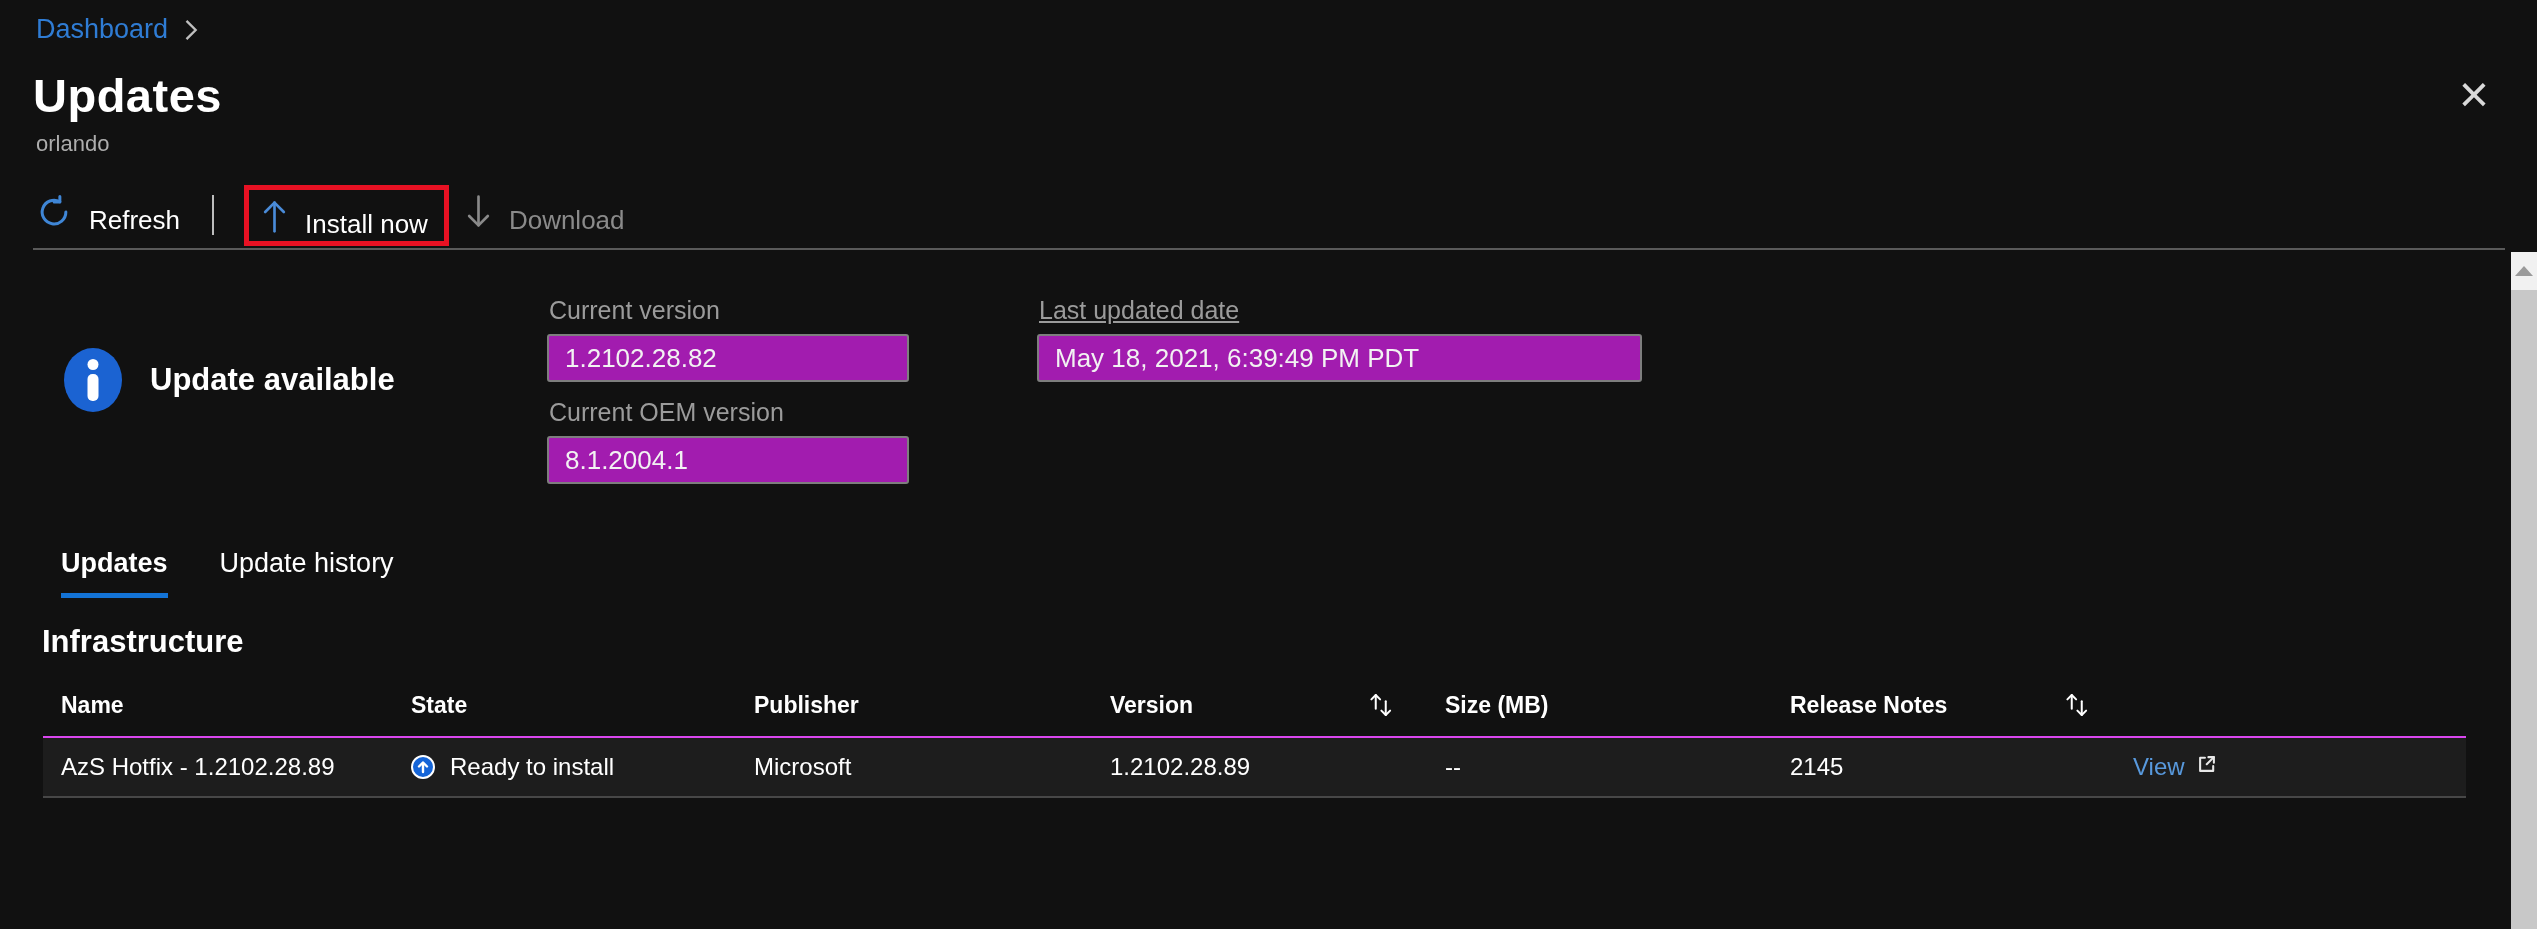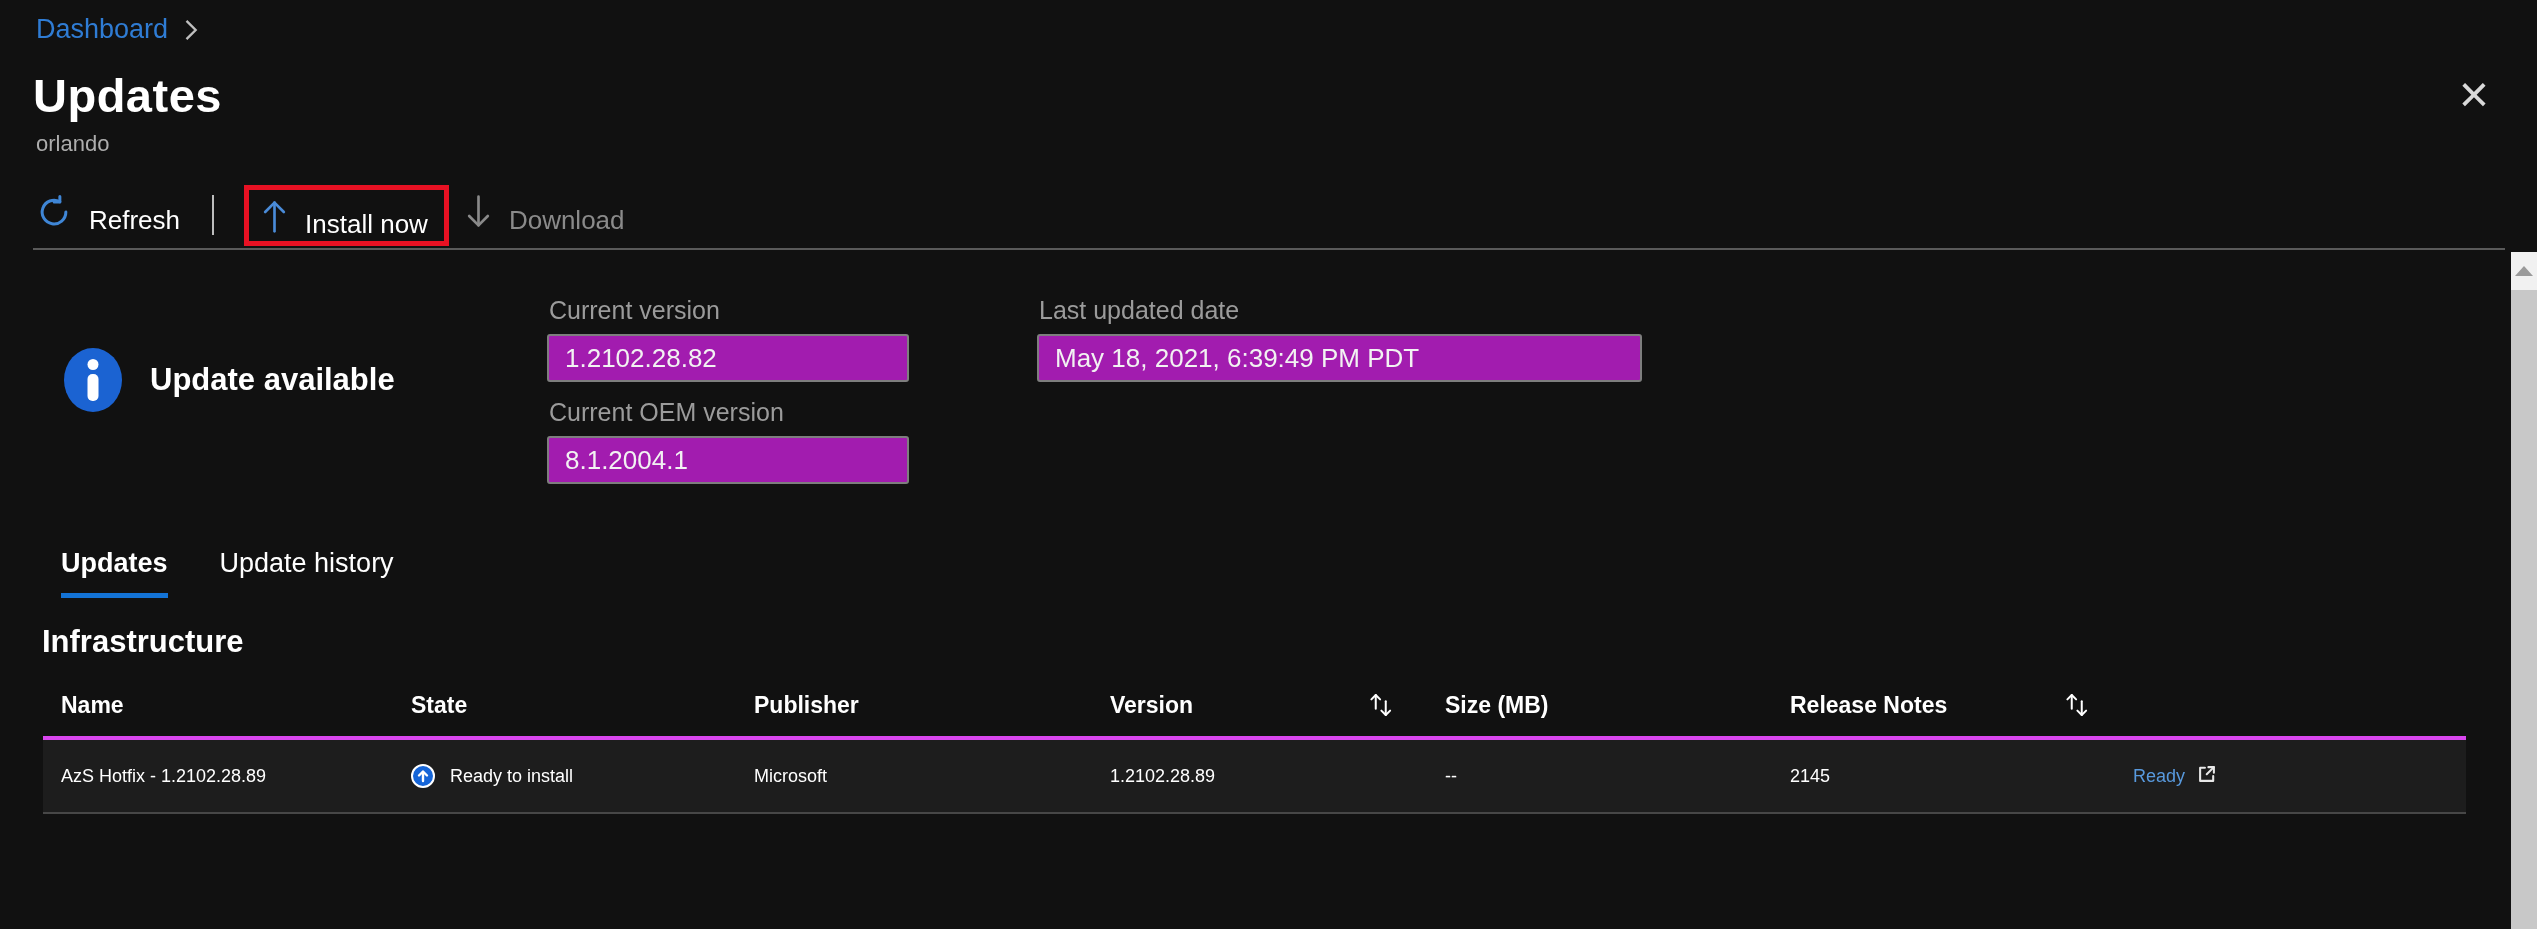--- a/index.html
+++ b/index.html
@@ -92,21 +92,21 @@
     border: 2px solid #7e7e7e; border-radius: 3px;
     background: #a21caf;
     font-size: 26px; color: #f2f2f2;
     display: flex; align-items: center; padding-left: 16px;
     cursor: text;
   }
   #lbl-current-version { left: 549px; top: 296px; }
   #inp-current-version { left: 547px; top: 334px; width: 362px; }
   #lbl-oem-version     { left: 549px; top: 398px; }
   #inp-oem-version     { left: 547px; top: 436px; width: 362px; }
-  #lbl-last-updated    { left: 1039px; top: 296px; }
+  #lbl-last-updated    { left: 1039px; top: 296px; text-decoration: underline; }
   #inp-last-updated    { left: 1037px; top: 334px; width: 605px; }
 
   
   .tabs {
     position: absolute; left: 61px; top: 548px;
     display: flex; gap: 52px;
   }
   .tab {
     font-size: 27px; color: #ffffff; cursor: pointer;
     padding-bottom: 14px; border-bottom: 5px solid transparent;
@@ -126,25 +126,25 @@
     align-items: center;
   }
   .tr > div { padding-left: 18px; }
   .thead { height: 62px; font-size: 23px; font-weight: 700; color: #ffffff; }
   .th-sort { display: flex; align-items: center; justify-content: space-between; }
   .th-sort.version { padding-right: 30px; }
   .th-sort.release { padding-right: 22px; }
   .sort-icon { display: flex; align-items: center; flex: none; cursor: pointer; }
 
   .tbody-row {
-    height: 78px;
+    height: 62px;
     background: #1d1d1d;
-    border-top: 4px solid #d946ef;
+    border-top: 2px solid #d946ef;
     border-bottom: 2px solid #474747;
-    font-size: 18px; color: #ffffff;
+    font-size: 24px; color: #ffffff;
     cursor: pointer;
   }
   .cell-state { display: flex; align-items: center; gap: 15px; }
   .state-icon {
     width: 24px; height: 24px; border-radius: 50%;
     background: #1565d8; border: 2px solid #ffffff;
     display: flex; align-items: center; justify-content: center;
     flex: none;
   }
   .cell-link { display: flex; align-items: center; gap: 11px; }
@@ -287,21 +287,21 @@
               <path d="M4 7.5 L8 3.5 L12 7.5"></path>
           </svg>
         </span>
         <span>Ready to install</span>
       </div>
       <div>Microsoft</div>
       <div>1.2102.28.89</div>
       <div>--</div>
       <div>2145</div>
       <div class="cell-link">
-        <a class="view-link">Ready</a>
+        <a class="view-link">View</a>
         <span>
           <svg width="22" height="22" viewBox="0 0 16 16" fill="none" stroke="#e8e8e8" stroke-width="1.5" stroke-linecap="round" stroke-linejoin="round">
             <path d="M6.5 3.5 H3 V13 H12.5 V9.5"></path>
             <path d="M9 3 H13 V7"></path>
             <path d="M13 3 L7.8 8.2"></path>
           </svg>
         </span>
       </div>
     </div>
   </div>

